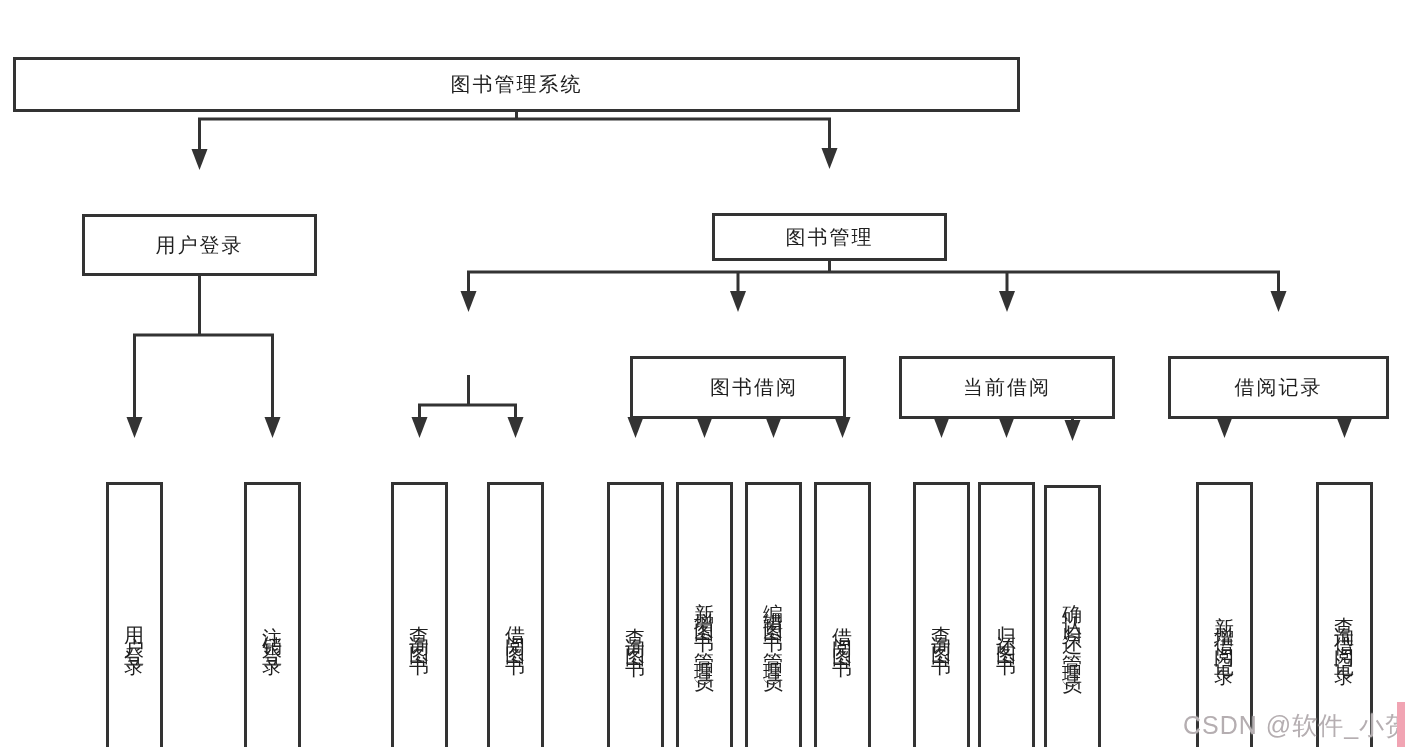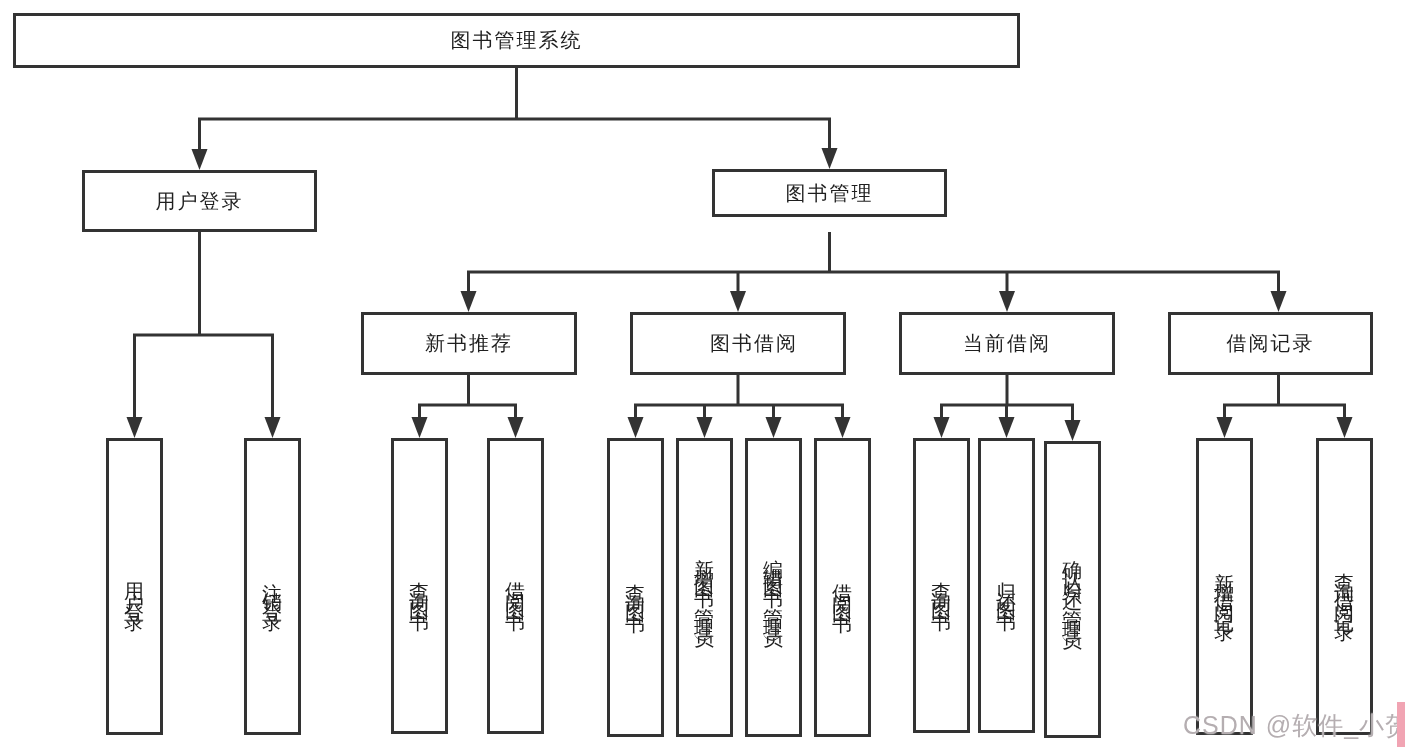--- a/index.html
+++ b/index.html
@@ -9,21 +9,21 @@
     font-family:"Liberation Sans","DejaVu Sans",sans-serif;
     color:var(--text,#1f1f1f);
   }
   svg.connectors{position:absolute;left:0;top:0;pointer-events:none;}
   svg.connectors path{stroke:var(--line,#333);stroke-width:3;fill:none;}
   svg.connectors polygon{fill:var(--line,#333);}
   .node{
     position:absolute;box-sizing:border-box;background:#fff;
     border:3px solid var(--line,#333);
     display:flex;align-items:center;justify-content:center;
-    font-size:20px;color:var(--text,#1f1f1f);
+    font-size:20px;color:var(--text,#1f1f1f);margin-top:44px;
   }
   .hlabel{letter-spacing:2px;white-space:nowrap;}
   .leaf .vlabel{
     writing-mode:vertical-rl;text-orientation:mixed;
     letter-spacing:10px;line-height:1;white-space:nowrap;
   }
   .watermark{
     position:absolute;left:1183px;top:709px;
     font-size:25px;letter-spacing:1px;white-space:nowrap;
     color:var(--watermark-text,#b5aeb1);
@@ -105,30 +105,27 @@
     <span class="hlabel">图书管理系统</span>
   </div>
 
   <div class="node" style="left:82px;top:170px;width:235px;height:62px;">
     <span class="hlabel">用户登录</span>
   </div>
   <div class="node" style="left:712px;top:169px;width:235px;height:48px;">
     <span class="hlabel">图书管理</span>
   </div>
 
-  <div class="node" style="left:361px;top:312px;width:216px;height:63px;">
-    <span class="hlabel">新书推荐</span>
-  </div>
   <div class="node" style="left:630px;top:312px;width:216px;height:63px;padding-left:32px;">
     <span class="hlabel">图书借阅</span>
   </div>
   <div class="node" style="left:899px;top:312px;width:216px;height:63px;justify-content:center;">
     <span class="hlabel">当前借阅</span>
   </div>
-  <div class="node" style="left:1168px;top:312px;width:205px;height:63px;text-align:center;">
+  <div class="node" style="left:1168px;top:312px;width:221px;height:63px;text-align:center;">
     <span class="hlabel">借阅记录</span>
   </div>
 
   <div class="node leaf" style="left:106px;top:438px;width:57px;height:297px;">
     <span class="vlabel">用户登录</span>
   </div>
   <div class="node leaf" style="left:244px;top:438px;width:57px;height:297px;">
     <span class="vlabel">注销登录</span>
   </div>
 

